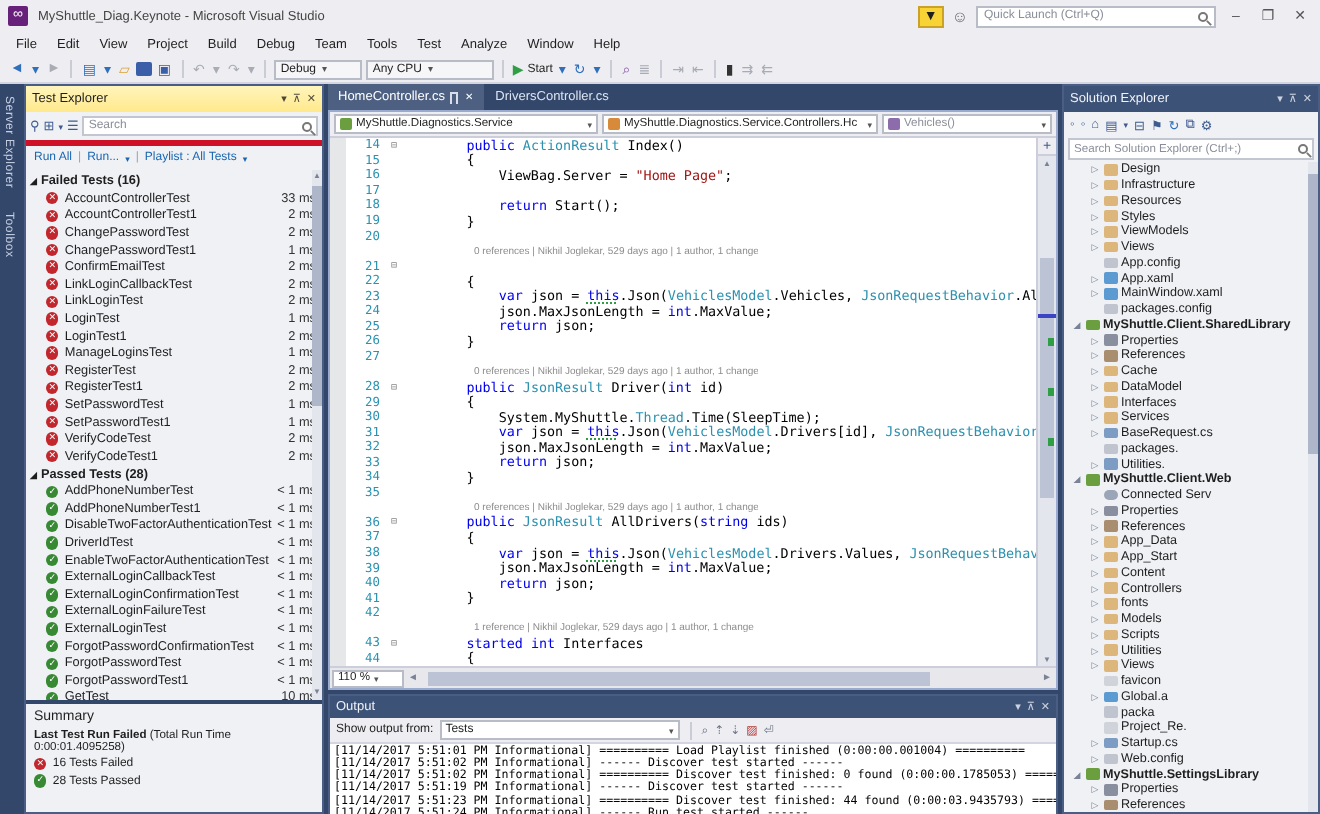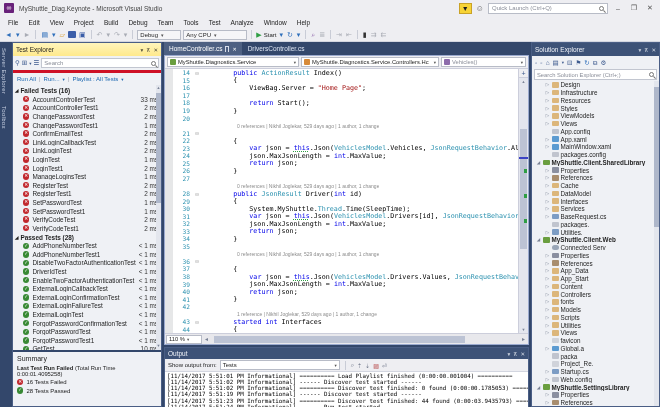--- a/index.html
+++ b/index.html
@@ -476,21 +476,21 @@
           <div class="crow cl"><span class="num"></span><span class="fold"></span><span class="codetxt">0 references | Nikhil Joglekar, 529 days ago | 1 author, 1 change</span></div>
           <div class="crow" style="position: relative;"><span class="num">28</span><span class="fold">⊟</span><span class="codetxt"><span class="tok-pl">        </span><span class="tok-k">public</span><span class="tok-pl"> </span><span class="tok-ty">JsonResult</span><span class="tok-pl"> Driver(</span><span class="tok-k">int</span><span class="tok-pl"> id)</span></span></div>
           <div class="crow" style="position: relative;"><span class="num">29</span><span class="fold"></span><span class="codetxt"><span class="tok-pl">        {</span></span></div>
           <div class="crow" style="position: relative;"><span class="num">30</span><span class="fold"></span><span class="codetxt"><span class="tok-pl">            System.MyShuttle.</span><span class="tok-ty">Thread</span><span class="tok-pl">.Time(SleepTime);</span></span></div>
           <div class="crow" style="position: relative;"><span class="num">31</span><span class="fold"></span><span class="codetxt"><span class="tok-pl">            </span><span class="tok-k">var</span><span class="tok-pl"> json = </span><span class="tok-ku">this</span><span class="tok-pl">.Json(</span><span class="tok-ty">VehiclesModel</span><span class="tok-pl">.Drivers[id], </span><span class="tok-ty">JsonRequestBehavior</span></span></div>
           <div class="crow" style="position: relative;"><span class="num">32</span><span class="fold"></span><span class="codetxt"><span class="tok-pl">            json.MaxJsonLength = </span><span class="tok-k">int</span><span class="tok-pl">.MaxValue;</span></span></div>
           <div class="crow" style="position: relative;"><span class="num">33</span><span class="fold"></span><span class="codetxt"><span class="tok-pl">            </span><span class="tok-k">return</span><span class="tok-pl"> json;</span></span></div>
           <div class="crow" style="position: relative;"><span class="num">34</span><span class="fold"></span><span class="codetxt"><span class="tok-pl">        }</span></span></div>
           <div class="crow" style="position: relative;"><span class="num">35</span><span class="fold"></span><span class="codetxt"></span></div>
           <div class="crow cl"><span class="num"></span><span class="fold"></span><span class="codetxt">0 references | Nikhil Joglekar, 529 days ago | 1 author, 1 change</span></div>
-          <div class="crow" style="position: relative;"><span class="num">36</span><span class="fold">⊟</span></div>
+          <div class="crow" style="position: relative;"><span class="num">36</span><span class="fold">⊟</span><span class="codetxt"><span class="tok-pl">        </span><span class="tok-k">public</span><span class="tok-pl"> </span><span class="tok-ty">JsonResult</span><span class="tok-pl"> AllDrivers(</span><span class="tok-k">string</span><span class="tok-pl"> ids)</span></span></div>
           <div class="crow" style="position: relative;"><span class="num">37</span><span class="fold"></span><span class="codetxt"><span class="tok-pl">        {</span></span></div>
           <div class="crow" style="position: relative;"><span class="num">38</span><span class="fold"></span><span class="codetxt"><span class="tok-pl">            </span><span class="tok-k">var</span><span class="tok-pl"> json = </span><span class="tok-ku">this</span><span class="tok-pl">.Json(</span><span class="tok-ty">VehiclesModel</span><span class="tok-pl">.Drivers.Values, </span><span class="tok-ty">JsonRequestBehavior</span></span></div>
           <div class="crow" style="position: relative;"><span class="num">39</span><span class="fold"></span><span class="codetxt"><span class="tok-pl">            json.MaxJsonLength = </span><span class="tok-k">int</span><span class="tok-pl">.MaxValue;</span></span></div>
           <div class="crow" style="position: relative;"><span class="num">40</span><span class="fold"></span><span class="codetxt"><span class="tok-pl">            </span><span class="tok-k">return</span><span class="tok-pl"> json;</span></span></div>
           <div class="crow" style="position: relative;"><span class="num">41</span><span class="fold"></span><span class="codetxt"><span class="tok-pl">        }</span></span></div>
           <div class="crow" style="position: relative;"><span class="num">42</span><span class="fold"></span><span class="codetxt"></span></div>
           <div class="crow cl"><span class="num"></span><span class="fold"></span><span class="codetxt">1 reference | Nikhil Joglekar, 529 days ago | 1 author, 1 change</span></div>
           <div class="crow" style="position: relative;"><span class="num">43</span><span class="fold">⊟</span><span class="codetxt"><span class="tok-pl">        </span><span class="tok-k">started</span><span class="tok-pl"> </span><span class="tok-k">int</span><span class="tok-pl"> Interfaces</span></span></div>
           <div class="crow" style="position: relative;"><span class="num">44</span><span class="fold"></span><span class="codetxt"><span class="tok-pl">        {</span></span></div>
         </div>

